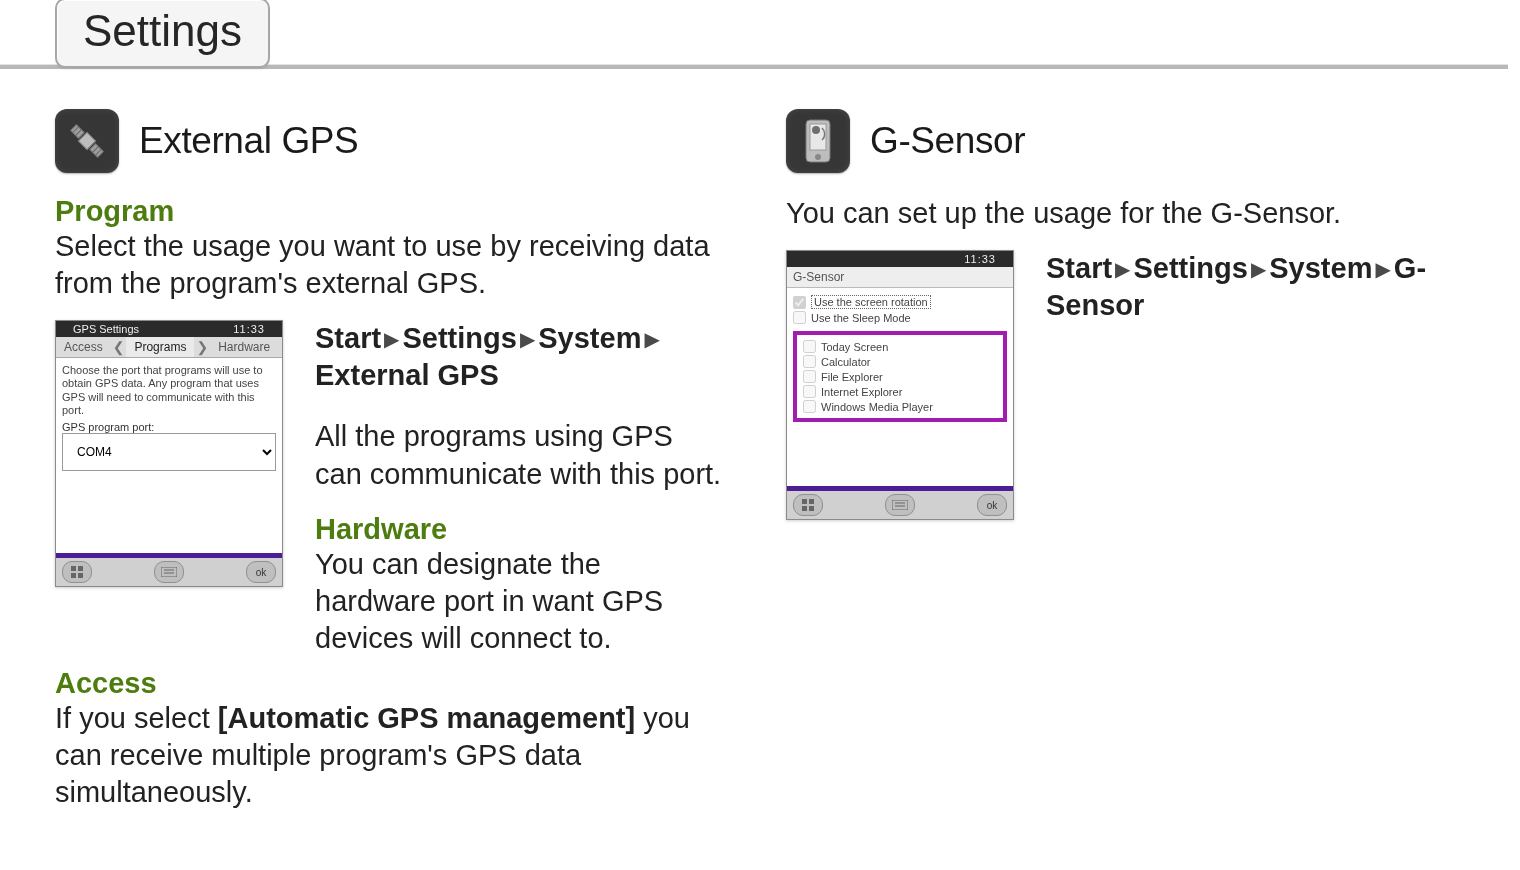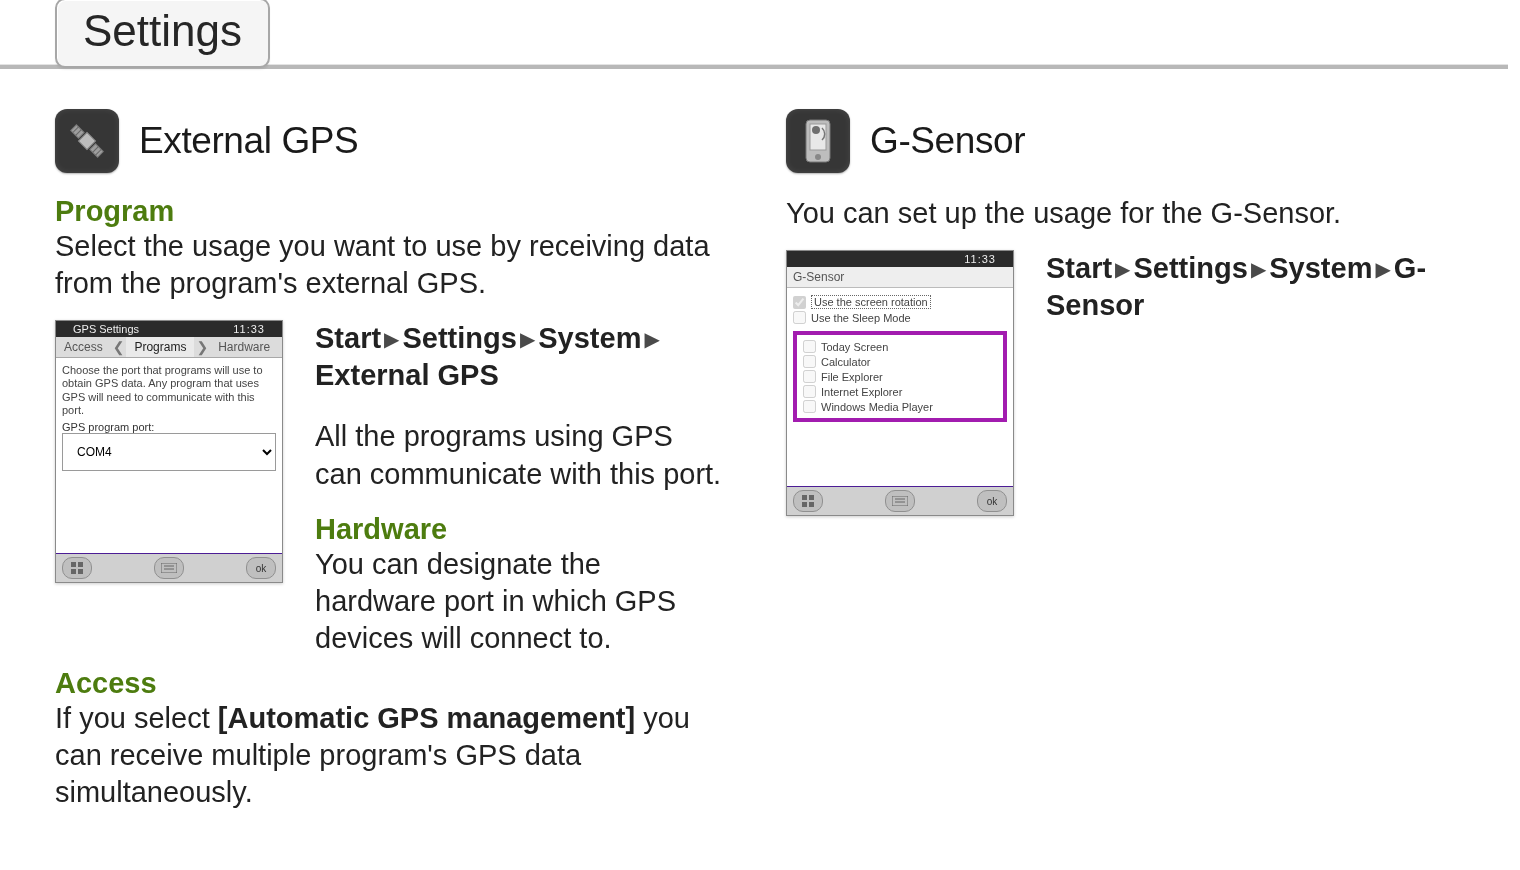--- a/index.html
+++ b/index.html
@@ -177,21 +177,21 @@
   .device .groupbox {
     border: 4px solid #a21caf;
     margin-top: 6px;
     padding: 4px 6px;
   }
   .device .softbar {
     display: flex;
     align-items: center;
     justify-content: space-between;
     background: #d0d0d0;
-    border-top: 1px solid #4c1d95;
+    border-top: 5px solid #4c1d95;
     padding: 3px 6px;
   }
   .softbtn {
     width: 28px;
     height: 20px;
     border-radius: 10px;
     background: #bfbfbf;
     border: 1px solid #909090;
     display: flex; align-items: center; justify-content: center;
     font-size: 10px;
@@ -288,21 +288,21 @@
         </div>
 
         <div class="right-side-text">
           <div class="body-text">
             <span class="path-bold">Start</span><span class="tri">▶</span><span class="path-bold">Settings</span><span class="tri">▶</span><span class="path-bold">System</span><span class="tri">▶</span><span class="path-bold">External GPS</span>
           </div>
           <div style="height:24px"></div>
           <div class="body-text">All the programs using GPS can communicate with this port.</div>
           <div style="height:14px"></div>
           <div class="subheading">Hardware</div>
-          <div class="body-text">You can designate the hardware port in which GPS devices will connect to.</div>
+          <div class="body-text">You can designate the hardware port in want GPS devices will connect to.</div>
         </div>
       </div>
 
       <div class="subheading" style="margin-top:10px">Access</div>
       <div class="body-text">
         <span>If you select </span><span class="inline-bold">[Automatic GPS management]</span><span> you can receive multiple program's GPS data simultaneously.</span>
       </div>
     </div>
 
     <div class="col">

